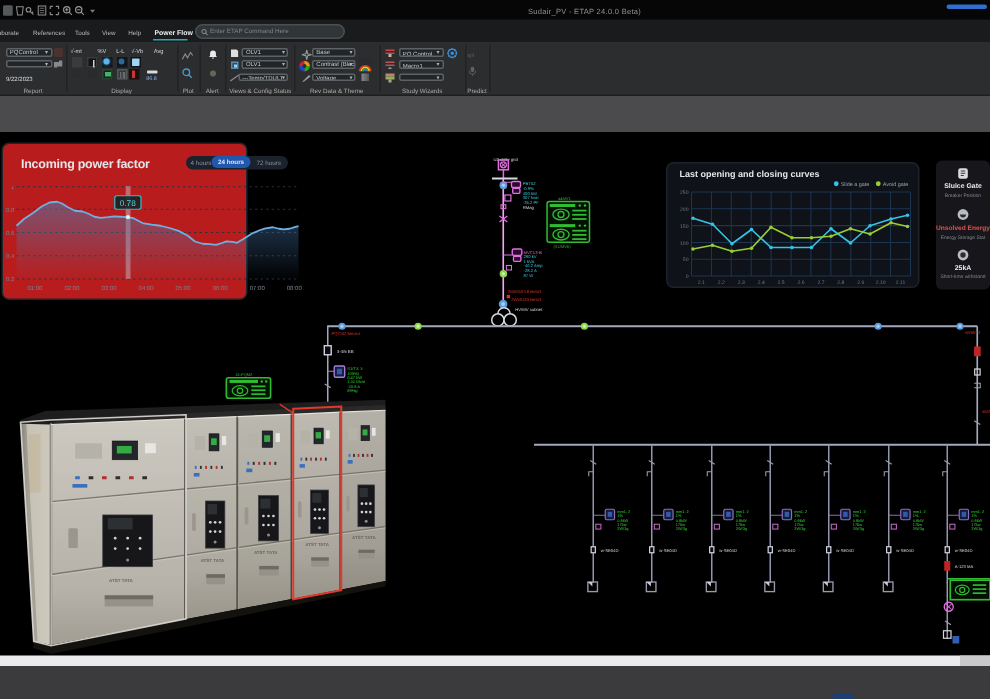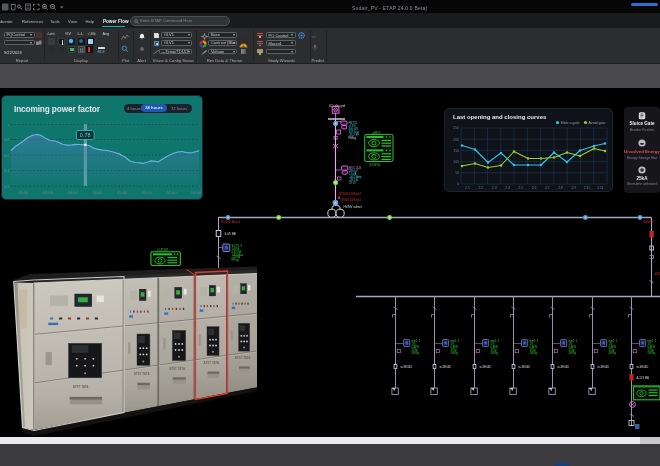--- a/index.html
+++ b/index.html
@@ -23,21 +23,21 @@
   .glabel { position:absolute; top:29.5px; font-size:4.2px; color:#a8abad; text-align:center; }
   .dd { position:absolute; background:#212527; border:0.7px solid #5c6265; border-radius:1.5px; color:#c6cbce; font-size:4px; overflow:hidden; white-space:nowrap; padding-left:2px; }
   .dd i { position:absolute; right:1.5px; top:30%; border-left:1.6px solid transparent; border-right:1.6px solid transparent; border-top:2px solid #aeb3b5; }
   .icon { position:absolute; }
   .togl { position:absolute; top:4px; font-size:3.8px; color:#d5d7d9; }
   
   #grayband { left:0; top:63px; width:660px; height:25px; background:#4b4b4d; border-top:1px solid #1e1e1f; }
   
   #canvas { left:0; top:88px; width:660px; height:349px; background:#000; }
   
-  #panel1 { position:absolute; left:1px; top:7px; width:202px; height:105px; background:#0f766e; border:1px solid #21242c; border-radius:5px; }
+  #panel1 { position:absolute; left:1px; top:7px; width:164px; height:105px; background:#b91c1c; border:1px solid #21242c; border-radius:5px; }
   #p1title { position:absolute; left:12px; top:7.5px; font-size:8.3px; font-weight:bold; color:#e3e6ea; letter-spacing:-0.15px; }
   #pills { position:absolute; left:122px; top:7.5px; width:68px; height:9px; background:#1c222c; border-radius:5px; }
   .pill { position:absolute; top:2px; font-size:4.2px; color:#8b94a3; }
   #pillsel { position:absolute; left:17px; top:0.5px; width:26px; height:8px; background:#2158ae; border-radius:4.5px; color:#d9e6fa; font-size:4.2px; text-align:center; line-height:8px; font-weight:bold; }
   #panel2 { position:absolute; left:444px; top:20px; width:169px; height:84px; background:#0f1218; border:1px solid #1e222b; border-radius:5px; }
   #p2title { position:absolute; left:8px; top:5px; font-size:6px; font-weight:bold; color:#e3e6ea; }
   #panel3 { position:absolute; left:624px; top:19px; width:36px; height:86px; background:#17171b; border-radius:4px; }
   .p3t { position:absolute; width:100%; text-align:center; }
 </style>
 </head>

